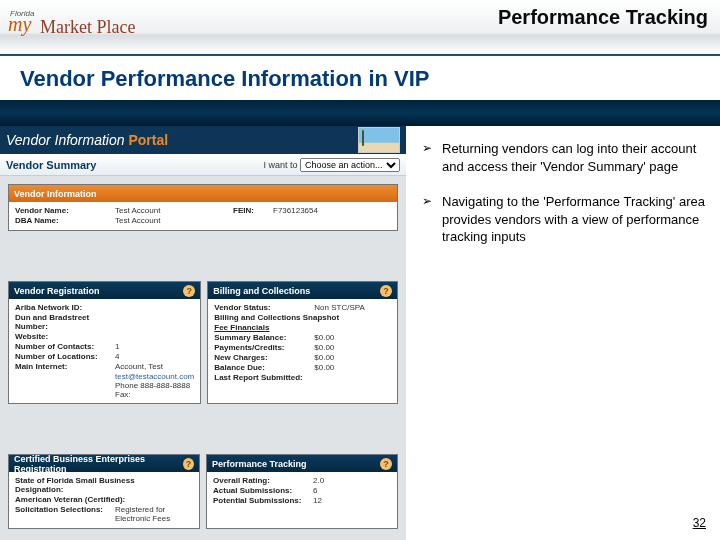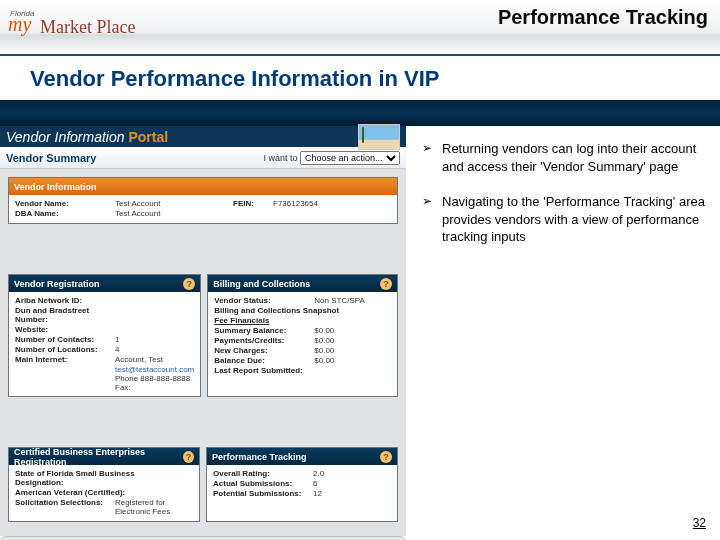--- a/index.html
+++ b/index.html
@@ -3,31 +3,31 @@
 <meta charset="utf-8">
 <style>
   * { box-sizing: border-box; margin: 0; padding: 0; }
   body { width: 720px; height: 540px; font-family: Arial, sans-serif; background: #fff; overflow: hidden; position: relative; }
   .topbar { height: 56px; background: linear-gradient(180deg,#fff 0%,#eef0f2 60%,#d8dde2 65%,#fff 100%); display: flex; align-items: center; position: relative; border-bottom: 2px solid #1f4b6f; }
   .logo { position: relative; padding-left: 40px; height: 40px; display: flex; align-items: center; font-family: "Brush Script MT",cursive; font-size: 18px; color: #923c26; }
   .logo-fl { position: absolute; left: 10px; top: 2px; font-size: 8px; color: #555; font-family: Arial; font-style: italic; }
   .logo-my { position: absolute; left: 8px; top: 6px; color: #d35400; font-style: italic; font-size: 20px; font-family: "Brush Script MT",cursive; }
   .logo-rule { position: absolute; left: 0; right: 0; height: 22px; width: 220px; border: 1px solid #c7ccd1; border-radius: 14px; z-index: -1; }
   .header-title { position: absolute; right: 12px; top: 6px; font-weight: 700; font-size: 20px; color: #0a0a0a; }
-  .slide-title { font-weight: 700; font-size: 22px; color: #003a78; padding: 10px 20px 8px; margin-left: 10px; }
+  .slide-title { font-weight: 700; font-size: 22px; color: #003a78; padding: 10px 20px 8px; }
   .darkbar { height: 26px; background: linear-gradient(180deg,#00233e 0%,#043454 50%,#001a30 100%); }
   .content { display: flex; padding: 0; }
   .shotcol { width: 410px; padding: 0 4px 4px 0; }
   .textcol { flex: 1; padding: 14px 8px 0 12px; font-size: 13px; line-height: 1.35; }
   .bullet { display: flex; margin-bottom: 18px; }
   .arrow { width: 14px; flex: 0 0 14px; margin-right: 6px; font-size: 12px; }
   .pagenum { position: absolute; right: 14px; bottom: 10px; font-size: 12px; text-decoration: underline; }
 
   
-  .vip-banner { height: 21px; background: #0c3558; display: flex; align-items: center; justify-content: space-between; padding: 0 6px; }
+  .vip-banner { height: 28px; background: #0c3558; display: flex; align-items: center; justify-content: space-between; padding: 0 6px; }
   .vip-text { color: #fff; font-size: 14px; font-style: italic; }
   .vip-text .p { color: #e68a2e; font-style: normal; font-weight: 700; }
   .beach { width: 42px; height: 26px; background: linear-gradient(180deg,#7fc1e8 0%,#7fc1e8 60%,#e8d9b0 62%,#e8d9b0 100%); border: 1px solid #ccc; position: relative; }
   .beach::after { content: ""; position: absolute; left: 3px; top: 2px; width: 2px; height: 16px; background: #3a5c2b; border-radius: 1px; }
   .subhdr { height: 22px; display: flex; align-items: center; background: linear-gradient(180deg,#fff,#e8eef3); border-bottom: 1px solid #ccc; font-size: 11px; color: #06385f; font-weight: 700; padding: 0 6px; justify-content: space-between; }
   .subhdr .dd { font-weight: 400; font-size: 9px; color: #333; }
   .subhdr .dd select { font-size: 9px; }
   .page-body { background: #e0e3e6; padding: 8px; }
   .card { background: #fff; border: 1px solid #6f757a; margin-bottom: 6px; }
   .card-hdr { height: 17px; display: flex; align-items: center; justify-content: space-between; padding: 0 5px; font-size: 9px; color: #fff; font-weight: 700; }

